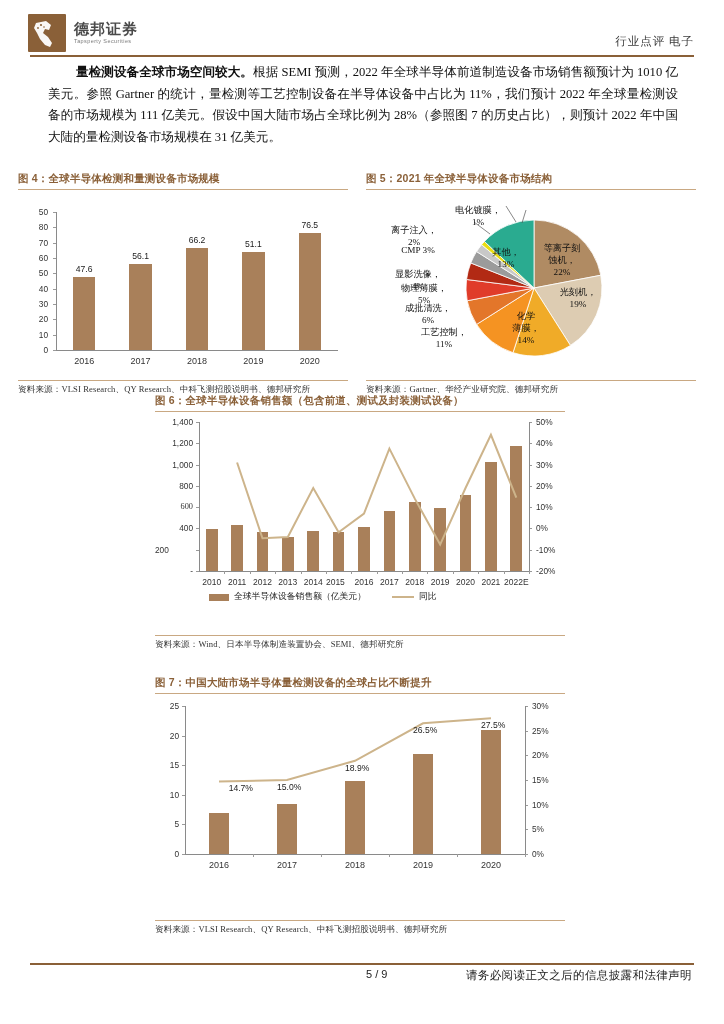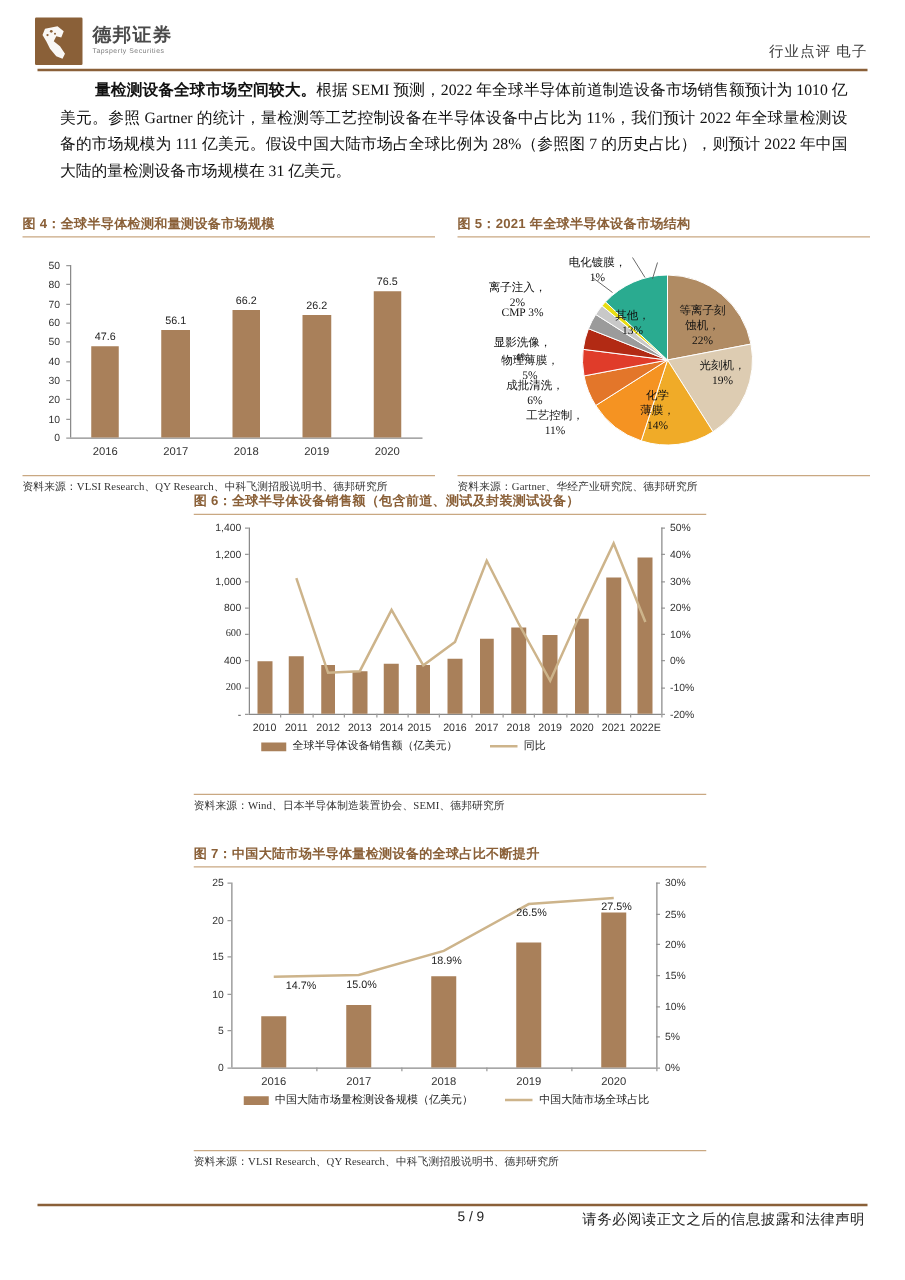--- a/index.html
+++ b/index.html
@@ -113,21 +113,21 @@
         <div class="bar" style="left:54.92px;top:87.01333333333334px;width:22.560000000000002px;height:72.98666666666666px;"></div>
         <div class="datalbl" style="left:42.92px;width:46.56px;top:74.01333333333334px;">47.6</div>
         <div class="axis-lbl" style="left:38px;width:56.4px;text-align:center;top:166px;font-size:9px;">2016</div>
         <div class="bar" style="left:111.32000000000001px;top:73.98px;width:22.560000000000002px;height:86.02px;"></div>
         <div class="datalbl" style="left:99.32000000000001px;width:46.56px;top:60.980000000000004px;">56.1</div>
         <div class="axis-lbl" style="left:94.4px;width:56.4px;text-align:center;top:166px;font-size:9px;">2017</div>
         <div class="bar" style="left:167.72px;top:58.493333333333325px;width:22.560000000000002px;height:101.50666666666667px;"></div>
         <div class="datalbl" style="left:155.72px;width:46.56px;top:45.493333333333325px;">66.2</div>
         <div class="axis-lbl" style="left:150.8px;width:56.4px;text-align:center;top:166px;font-size:9px;">2018</div>
         <div class="bar" style="left:224.11999999999998px;top:62.326666666666654px;width:22.560000000000002px;height:97.67333333333335px;"></div>
-        <div class="datalbl" style="left:212.11999999999998px;width:46.56px;top:49.326666666666654px;">26.2</div>
+        <div class="datalbl" style="left:212.11999999999998px;width:46.56px;top:49.326666666666654px;">51.1</div>
         <div class="axis-lbl" style="left:207.2px;width:56.4px;text-align:center;top:166px;font-size:9px;">2019</div>
         <div class="bar" style="left:280.52000000000004px;top:42.7px;width:22.560000000000002px;height:117.3px;"></div>
         <div class="datalbl" style="left:268.52000000000004px;width:46.56px;top:29.700000000000003px;">76.5</div>
         <div class="axis-lbl" style="left:263.6px;width:56.4px;text-align:center;top:166px;font-size:9px;">2020</div>
       </div>
     <div class="fig-src-rule"></div>
     <div class="fig-src">资料来源：VLSI Research、QY Research、中科飞测招股说明书、德邦研究所</div>
   </div>
 
   <div class="fig" style="left:366px;top:172px;width:330px;">
@@ -167,21 +167,21 @@
     <div class="fig-src-rule"></div>
     <div class="fig-src">资料来源：Gartner、华经产业研究院、德邦研究所</div>
   </div>
 
   <div class="fig" style="left:155px;top:394px;width:410px;">
     <div class="fig-title">图 6：全球半导体设备销售额（包含前道、测试及封装测试设备）</div>
     <div class="fig-rule"></div>
     <div class="plot" id="plot6" style="height:215px;">
         <div class="axis-lbl" style="left:0;width:38px;text-align:right;top:154px;">-</div>
         <div class="tickline" style="left:41px;top:159px;width:3px;height:1px;"></div>
-        <div class="axis-lbl" style="left:0;width:38px;text-align:right;top:132.71428571428572px;font-family:Liberation Serif, serif;">200</div>
+        <div class="axis-lbl" style="left:0;width:38px;text-align:left;top:132.71428571428572px;">200</div>
         <div class="tickline" style="left:41px;top:137.71428571428572px;width:3px;height:1px;"></div>
         <div class="axis-lbl" style="left:0;width:38px;text-align:right;top:111.42857142857143px;">400</div>
         <div class="tickline" style="left:41px;top:116.42857142857143px;width:3px;height:1px;"></div>
         <div class="axis-lbl" style="left:0;width:38px;text-align:right;top:90.14285714285714px;font-family:Liberation Serif, serif;">600</div>
         <div class="tickline" style="left:41px;top:95.14285714285714px;width:3px;height:1px;"></div>
         <div class="axis-lbl" style="left:0;width:38px;text-align:right;top:68.85714285714286px;">800</div>
         <div class="tickline" style="left:41px;top:73.85714285714286px;width:3px;height:1px;"></div>
         <div class="axis-lbl" style="left:0;width:38px;text-align:right;top:47.57142857142857px;">1,000</div>
         <div class="tickline" style="left:41px;top:52.57142857142857px;width:3px;height:1px;"></div>
         <div class="axis-lbl" style="left:0;width:38px;text-align:right;top:26.285714285714292px;">1,200</div>
@@ -310,27 +310,20 @@
         <div class="axis-lbl" style="left:302px;width:68px;text-align:center;top:166px;font-size:9px;">2020</div>
         <div class="tickline" style="left:370px;top:160px;width:1px;height:3px;"></div>
         <svg width="410" height="218" style="position:absolute;left:0;top:0;pointer-events:none;">
           <path d="M 64 87.48 L 132 86 L 200 66.76 L 268 29.26666666666668 L 336 24.333333333333343" fill="none" stroke="#cdb48b" stroke-width="2"></path>
         </svg>
         <div class="datalbl" style="left:54px;top:89.48px;width:44px;text-align:right;">14.7%</div>
         <div class="datalbl" style="left:122px;top:88px;width:44px;text-align:left;">15.0%</div>
         <div class="datalbl" style="left:190px;top:68.76px;width:44px;text-align:left;">18.9%</div>
         <div class="datalbl" style="left:258px;top:31.26666666666668px;width:44px;text-align:left;">26.5%</div>
         <div class="datalbl" style="left:326px;top:26.333333333333343px;width:44px;text-align:left;">27.5%</div>
-        <div class="legend" style="left:40px;top:180px;">
-          <span class="swatch-bar"></span>
-          <span>中国大陆市场量检测设备规模（亿美元）</span>
-          <span style="width:16px;display:inline-block;"></span>
-          <span class="swatch-line"></span>
-          <span>中国大陆市场全球占比</span>
-        </div>
       </div>
     <div class="fig-src-rule" style="margin-top:8px;"></div>
     <div class="fig-src">资料来源：VLSI Research、QY Research、中科飞测招股说明书、德邦研究所</div>
   </div>
 
   <div class="footer-rule"></div>
   <div class="footer-page">5 / 9</div>
   <div class="footer-note">请务必阅读正文之后的信息披露和法律声明</div>
 
 </div>

